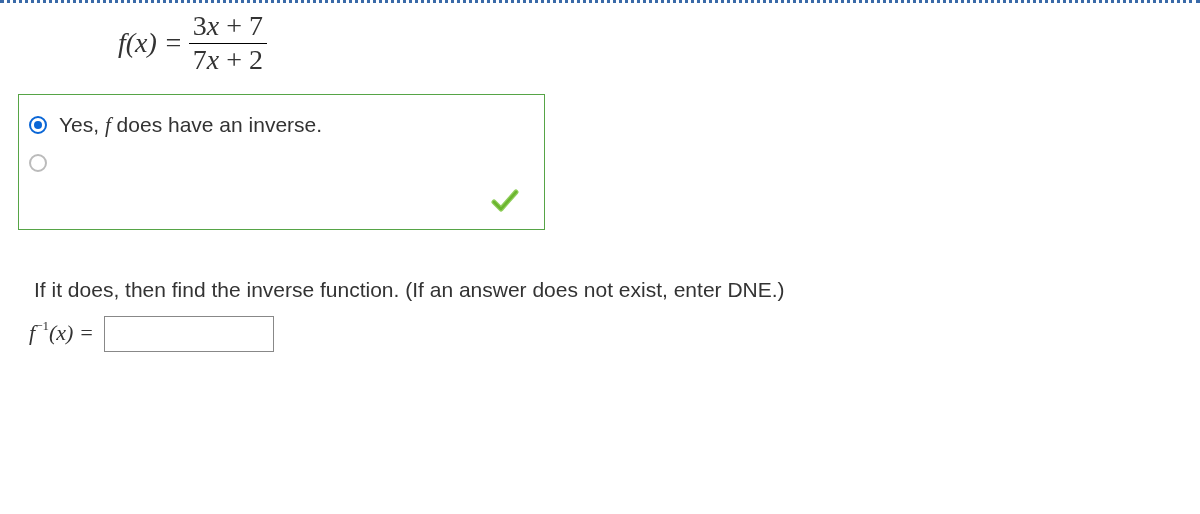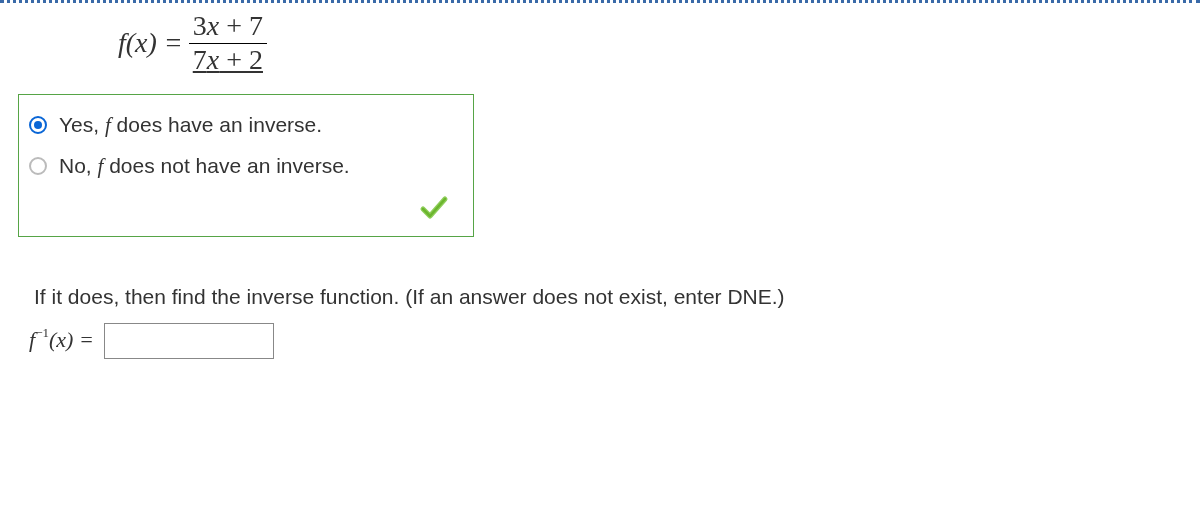--- a/index.html
+++ b/index.html
@@ -35,26 +35,26 @@
     margin-right: 6px;
   }
   .fraction {
     display: inline-flex;
     flex-direction: column;
     align-items: center;
     font-style: normal;
     line-height: 1.1;
   }
   .fraction .num { padding: 0 4px 1px 4px; }
-  .fraction .den { border-top: 1.5px solid #000; padding: 1px 4px 0 4px; text-decoration: underline; }
+  .fraction .den { border-top: 1.5px solid #000; padding: 1px 4px 0 4px; }
   .fraction .x { font-style: italic; }
   .answer-box {
     border: 1px solid #56a446;
     padding: 12px 24px 10px 10px;
-    width: 456px;
+    width: 527px;
     position: relative;
   }
   .radio-row {
     display: flex;
     align-items: center;
     margin: 6px 0 16px 0;
   }
   .radio {
     width: 18px;
     height: 18px;
@@ -135,23 +135,20 @@
 
   <div class="answer-box">
     <div class="radio-row">
       <div class="radio selected"></div>
       <div class="radio-label">
         <span>Yes, </span><span class="ital">f</span><span> does have an inverse.</span>
       </div>
     </div>
     <div class="radio-row">
       <div class="radio"></div>
-      <div class="radio-label">
-        <span>No, </span><span class="ital">f</span><span> does not have an inverse.</span>
-      </div>
     </div>
     <div class="check-wrap">
       <svg class="check-svg" viewBox="0 0 30 26">
         <path d="M4 14 L11 21 L26 4" stroke="#8fce5a" stroke-width="5" fill="none" stroke-linecap="round" stroke-linejoin="round"></path>
         <path d="M4 14 L11 21 L26 4" stroke="#6bb52e" stroke-width="2.5" fill="none" stroke-linecap="round" stroke-linejoin="round"></path>
       </svg>
     </div>
   </div>
 
   <div class="part2-text">If it does, then find the inverse function. (If an answer does not exist, enter DNE.)</div>

